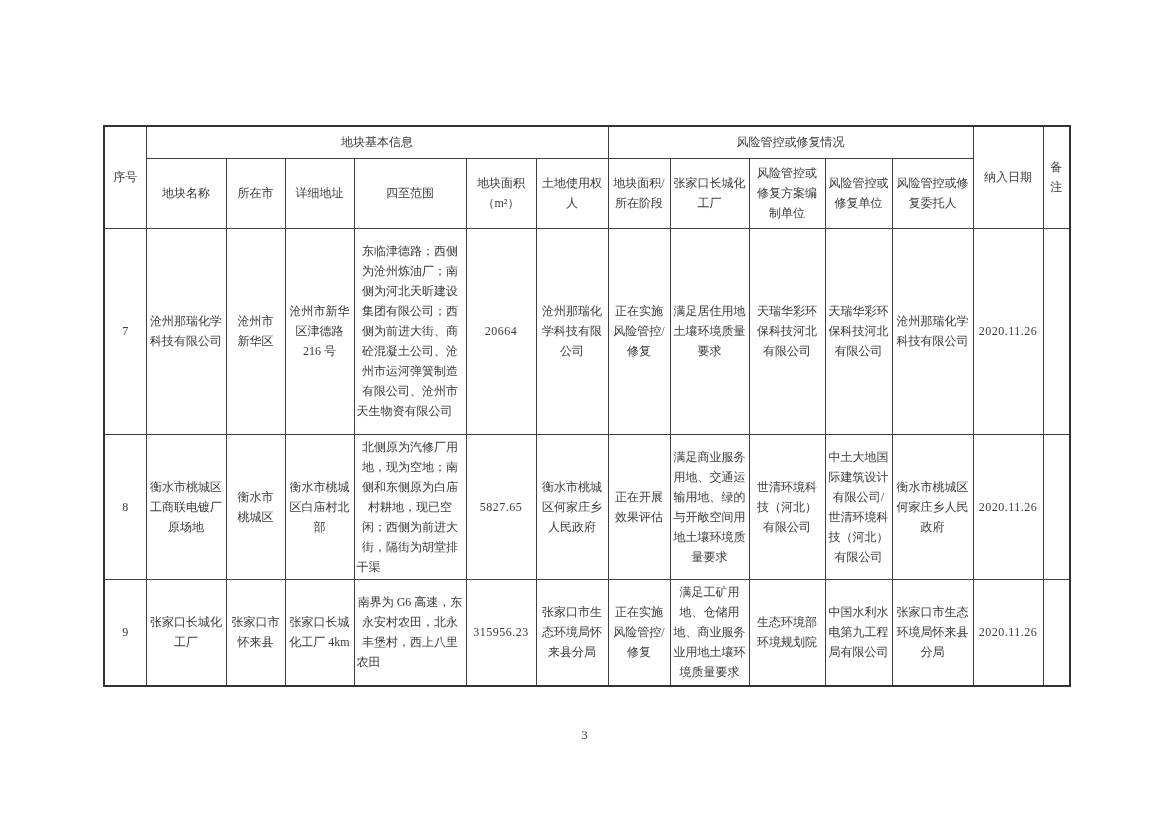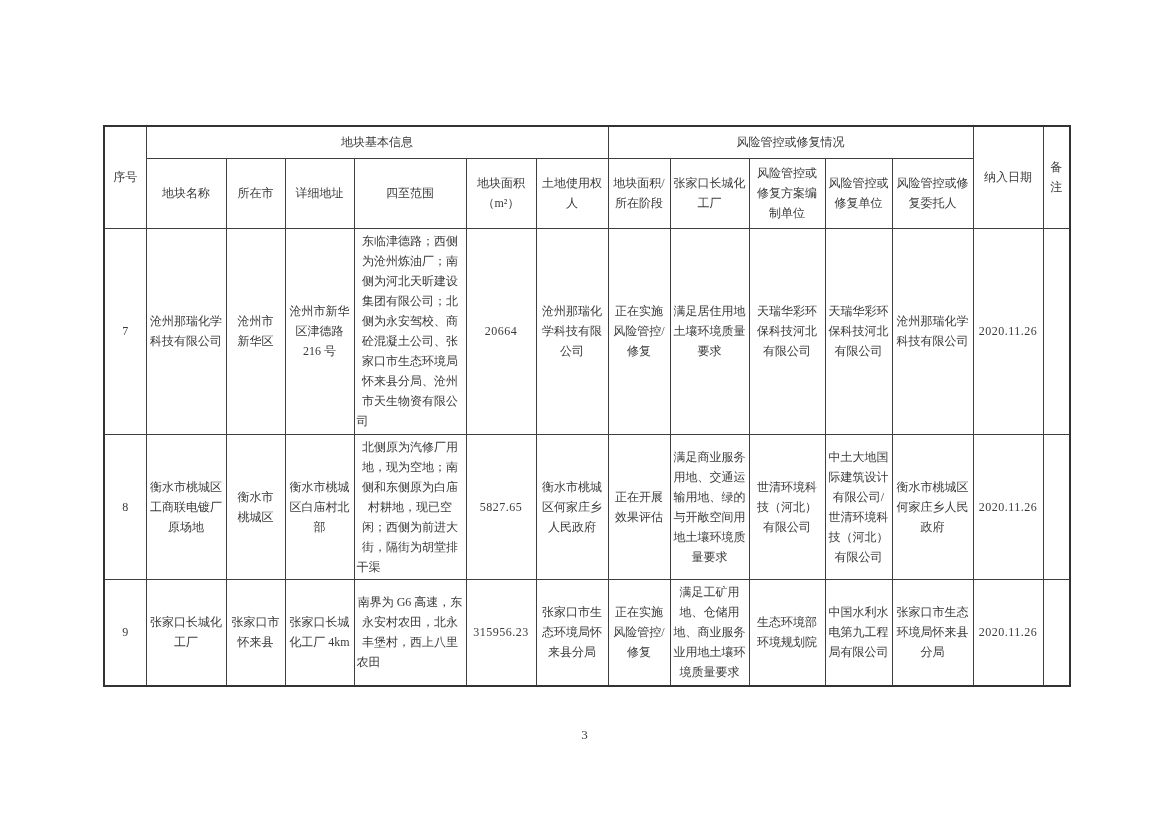--- a/index.html
+++ b/index.html
@@ -77,21 +77,21 @@
         <th>风险管控或修复委托人</th>
       </tr>
     </thead>
     <tbody>
       <tr class="r7">
         <td>7</td>
         <td class="c-just">沧州那瑞化学科技有限公司</td>
         <td class="prelines">沧州市
 新华区</td>
         <td class="c-just">沧州市新华区津德路 216 号</td>
-        <td class="c-bound">东临津德路；西侧为沧州炼油厂；南侧为河北天昕建设集团有限公司；北侧为永安驾校、商砼混凝土公司、张家口市生态环境局怀来县分局、沧州市天生物资有限公司</td>
+        <td class="c-bound">东临津德路；西侧为沧州炼油厂；南侧为河北天昕建设集团有限公司；西侧为前进大街、商砼混凝土公司、沧州市运河弹簧制造有限公司、沧州市天生物资有限公司</td>
         <td class="c-num">20664</td>
         <td class="c-just">沧州那瑞化学科技有限公司</td>
         <td class="c-just">正在实施风险管控/修复</td>
         <td class="c-just">满足居住用地土壤环境质量要求</td>
         <td class="c-just">天瑞华彩环保科技河北有限公司</td>
         <td class="c-just">天瑞华彩环保科技河北有限公司</td>
         <td class="c-just">沧州那瑞化学科技有限公司</td>
         <td class="c-date">2020.11.26</td>
         <td></td>
       </tr>

